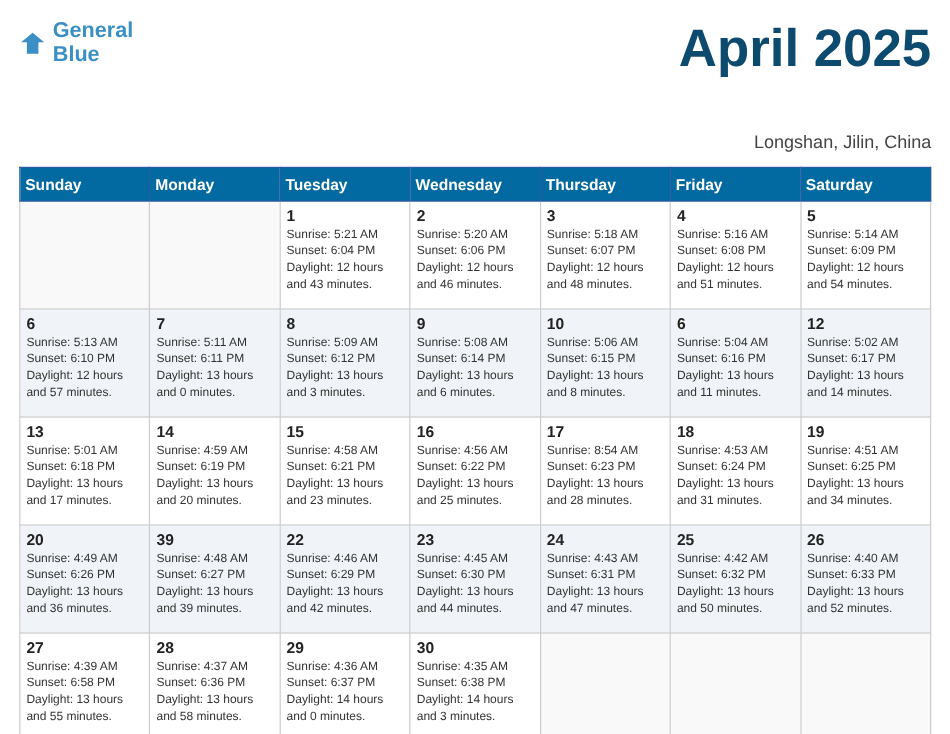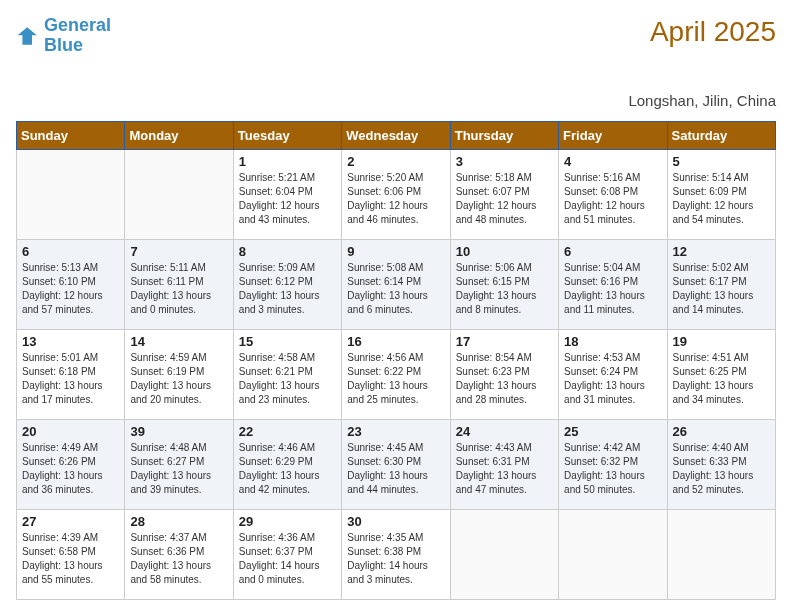--- a/index.html
+++ b/index.html
@@ -32,36 +32,36 @@
       margin-top: 44px;
     }
     .logo-icon {
       width: 24px;
       height: 24px;
     }
     .title-area {
       text-align: right;
     }
     .calendar-title {
-      font-size: 28px;
-      font-weight: normal;
-      color: #a16207;
+      font-size: 44px;
+      font-weight: bold;
+      color: #0c4a6e;
     }
     .calendar-subtitle {
       font-size: 15px;
       color: #444;
       margin-top: 44px;
     }
     .calendar {
       width: 100%;
       border-collapse: collapse;
       border: 1px solid #ccc;
     }
     .calendar th {
-      background: #a16207;
+      background: #0369a1;
       color: #fff;
       font-size: 13px;
       font-weight: bold;
       padding: 6px 4px;
       text-align: left;
       border: 1px solid #2a5a9f;
     }
     .calendar td {
       width: 108px;
       vertical-align: top;

